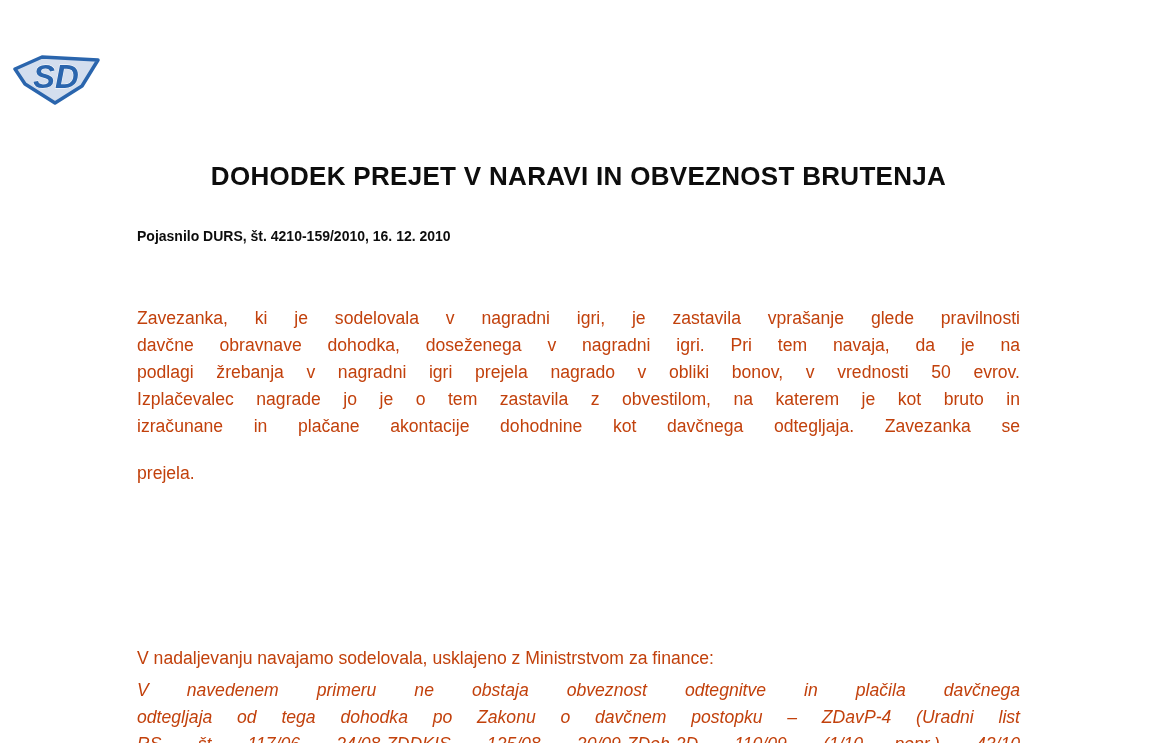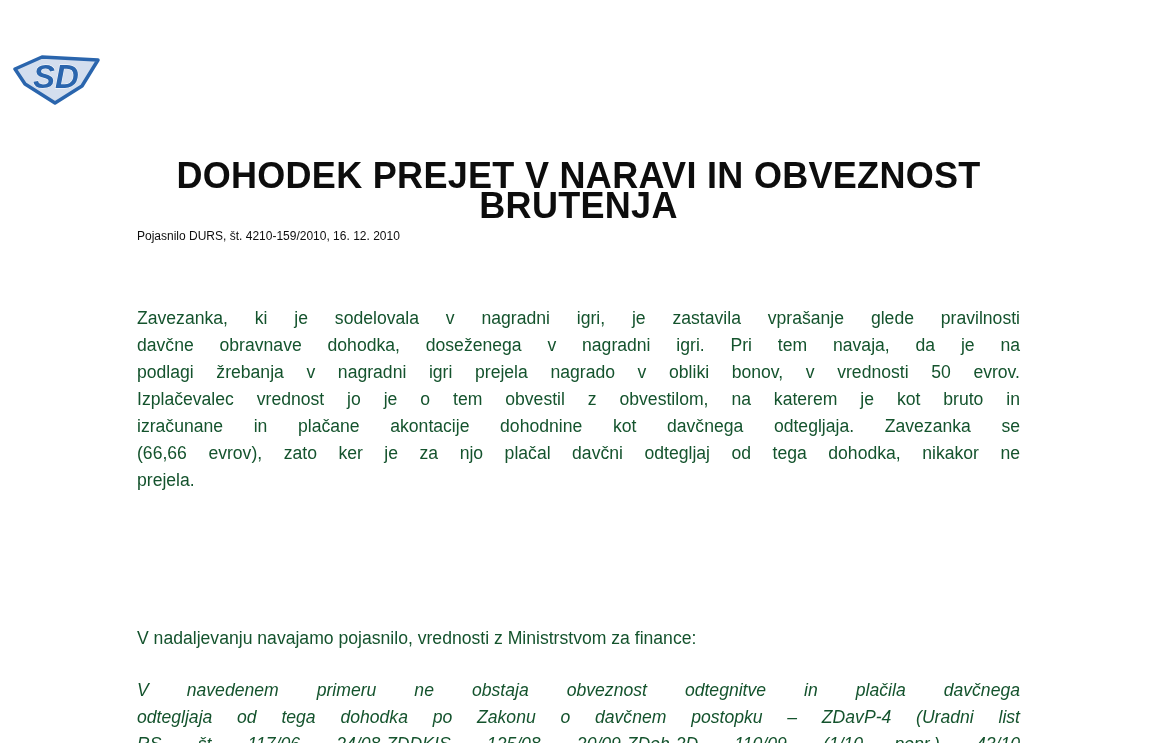--- a/index.html
+++ b/index.html
@@ -27,51 +27,52 @@
     width: 88px;
     height: 52px;
   }
   .title {
     position: absolute;
     left: 137px;
     top: 161px;
     width: 883px;
     margin: 0;
     text-align: center;
-    font-size: 36px;
+    font-size: 26px;
     font-weight: bold;
     letter-spacing: 0.3px;
     line-height: 30px;
     color: #0d0d0d;
   }
   .subtitle {
     position: absolute;
     left: 137px;
     top: 224px;
     width: 883px;
     margin: 0;
-    font-size: 12px;
-    font-weight: normal;
+    font-size: 14px;
+    font-weight: bold;
     line-height: 24px;
     color: #0d0d0d;
   }
   .para {
     position: absolute;
     left: 137px;
     width: 883px;
     font-size: 17.6px;
     line-height: 27px;
-    color: #14532d;
+    color: #c2410c;
   }
   .para .line {
     text-align: justify;
     text-align-last: justify;
   }
   .para .line.last-left {
     text-align-last: left;
+    margin-top: 20px;
   }
   .para.italic .line {
     font-style: italic;
   }
   .p1 { top: 305px; }
   .p2 { top: 625px; }
   .p3 { top: 677px; }
 </style>
 </head>
 <body>
@@ -84,28 +85,27 @@
   </svg>
 
   <h1 class="title">DOHODEK PREJET V NARAVI IN OBVEZNOST BRUTENJA</h1>
 
   <h2 class="subtitle">Pojasnilo DURS, št. 4210-159/2010, 16. 12. 2010</h2>
 
   <div class="para p1">
       <div class="line">Zavezanka, ki je sodelovala v nagradni igri, je zastavila vprašanje glede pravilnosti</div>
       <div class="line">davčne obravnave dohodka, doseženega v nagradni igri. Pri tem navaja, da je na</div>
       <div class="line">podlagi žrebanja v nagradni igri prejela nagrado v obliki bonov, v vrednosti 50 evrov.</div>
-      <div class="line">Izplačevalec vrednost jo je o tem obvestil z obvestilom, na katerem je kot bruto in</div>
+      <div class="line">Izplačevalec nagrade jo je o tem zastavila z obvestilom, na katerem je kot bruto in</div>
       <div class="line">izračunane in plačane akontacije dohodnine kot davčnega odtegljaja. Zavezanka se</div>
-      <div class="line">(66,66 evrov), zato ker je za njo plačal davčni odtegljaj od tega dohodka, nikakor ne</div>
       <div class="line last-left">prejela.</div>
     </div>
 
   <div class="para p2">
-      <div class="line last-left">V nadaljevanju navajamo pojasnilo, vrednosti z Ministrstvom za finance:</div>
+      <div class="line last-left">V nadaljevanju navajamo sodelovala, usklajeno z Ministrstvom za finance:</div>
     </div>
 
   <div class="para p3 italic">
       <div class="line">V navedenem primeru ne obstaja obveznost odtegnitve in plačila davčnega</div>
       <div class="line">odtegljaja od tega dohodka po Zakonu o davčnem postopku – ZDavP-4 (Uradni list</div>
       <div class="line">RS, št. 117/06, 24/08-ZDDKIS, 125/08, 20/09-ZDoh-2D, 110/09, (1/10 popr.), 43/10</div>
     </div>
 
 </div>
 

